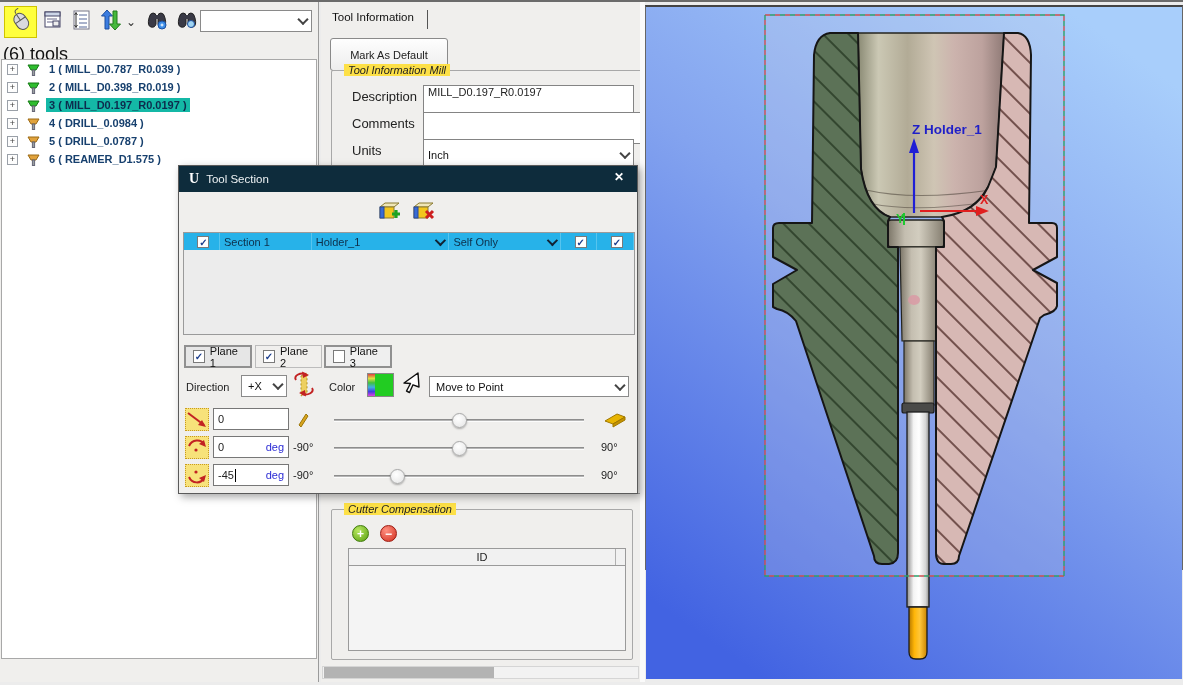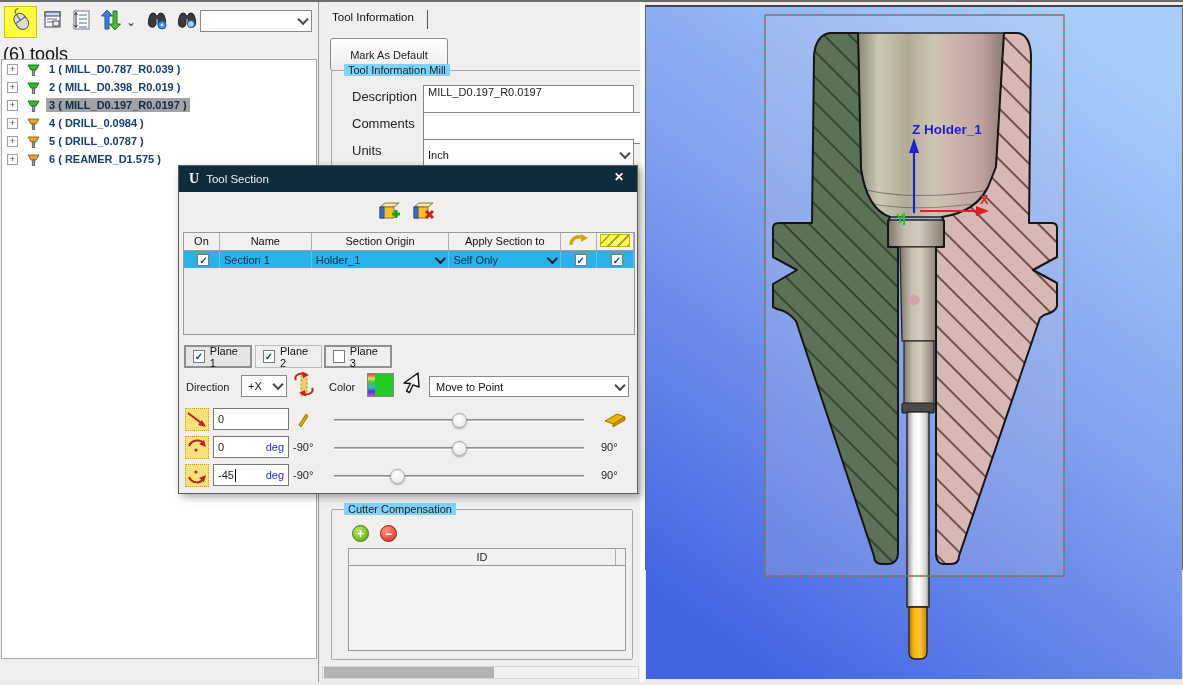--- a/index.html
+++ b/index.html
@@ -20,31 +20,31 @@
   .combo { background:#fff; border:1px solid #8a8a8a; position:absolute; display:flex; align-items:center; }
   .combo .chev { position:absolute; right:4px; top:50%; transform:translateY(-50%); width:0; height:0; border-left:4px solid transparent; border-right:4px solid transparent; border-top:5px solid #444; }
   .combo .chev.v2 { border:none; width:8px; height:8px; border-right:2px solid #444; border-bottom:2px solid #444; transform:translateY(-70%) rotate(45deg); }
   #toolbar-combo { left:200px; top:8px; width:112px; height:22px; }
   #tools-count { position:absolute; left:3px; top:42px; font-size:18px; color:#111; }
   #tree-box { position:absolute; left:1px; top:57px; width:316px; height:600px; background:#fff; border:1px solid #a8a8a8; overflow:hidden; }
   .tree-row { position:relative; height:18px; display:flex; align-items:center; }
   .tree-plus { width:11px; height:11px; margin-left:5px; border:1px solid #9aa0a8; background:#fdfdfd; font-size:9px; line-height:9px; text-align:center; color:#444; flex:none; }
   .tree-icon { width:15px; height:15px; margin-left:8px; flex:none; }
   .tree-label { margin-left:5px; font-weight:bold; color:#17406e; white-space:nowrap; padding:1px 3px; }
-  .tree-row.selected .tree-label { background:#a3a3a3; color:#0d2b4d; }
+  .tree-row.selected .tree-label { background:#14b8a6; color:#0d2b4d; }
 
   
   #mid-panel { position:absolute; left:321px; top:0; width:319px; height:680px; background:#f0efed; overflow:hidden; }
   #tab-bar { position:absolute; left:0; top:0; width:319px; height:30px; }
   #tab-toolinfo { position:absolute; left:9px; top:7px; padding:2px 6px 4px 2px; font-size:11.5px; color:#111; }
   #tab-sep { position:absolute; left:106px; top:8px; width:1px; height:19px; background:#555; }
   .btn { background:linear-gradient(#fefefe,#ededed); border:1px solid #8a8a8a; border-radius:3px; display:flex; align-items:center; justify-content:center; color:#222; }
   #mark-default { position:absolute; left:9px; top:36px; width:118px; height:33px; font-size:11px; }
   .groupbox { position:absolute; border:1px solid #a8a8a8; border-radius:2px; }
-  .group-title { position:absolute; top:-7px; left:12px; background:#7dd3fc; padding:0 4px; font-size:11px; color:#222; }
+  .group-title { position:absolute; top:-7px; left:12px; background:#fde047; padding:0 4px; font-size:11px; color:#222;font-style:italic; }
   #grp-toolinfo { left:10px; top:68px; width:330px; height:424px; }
   .fld-label { position:absolute; left:20px; font-size:13px; color:#222; }
   .fld-input { position:absolute; left:91px; height:32px; background:#fff; border:1px solid #848484; font-size:11px; padding:0 4px; display:flex; }
   #grp-cutter { left:10px; top:507px; width:302px; height:151px; }
   .round-btn { position:absolute; width:17px; height:17px; border-radius:50%; display:flex; align-items:center; justify-content:center; font-weight:bold; font-size:12px; color:#fff; }
   #cc-add { left:20px; top:15px; background:radial-gradient(circle at 35% 30%, #b8e860, #5aa012); border:1px solid #3f7a0a; }
   #cc-del { left:48px; top:15px; background:radial-gradient(circle at 35% 30%, #ff9080, #d23020); border:1px solid #9c1a10; }
   #cc-table { position:absolute; left:16px; top:38px; width:278px; height:103px; border:1px solid #9a9a9a; background:#f4f4f4; }
   #cc-head { height:17px; background:#f1f1f1; border-bottom:1px solid #9a9a9a; display:flex; }
   #cc-head .c1 { flex:1; text-align:center; line-height:16px; border-right:1px solid #b0b0b0; }
@@ -295,33 +295,20 @@
         <svg width="26" height="24" viewBox="0 0 26 24">
             <polygon points="3,8 8,4 22,4 17,8" fill="#efe6b8" stroke="#8a7a30"></polygon>
             <polygon points="3,8 17,8 17,19 3,19" fill="#f2c61e" stroke="#8a7a30"></polygon>
             <rect x="3" y="8" width="4" height="11" fill="#3a6cd4" stroke="#27489c"></rect>
             <path d="M15,12 l7,7 M22,12 l-7,7" stroke="#cc1f1f" stroke-width="3"></path>
           </svg>
       </span>
     </div>
 
     <div id="dlg-table">
-      <div id="dlg-thead">
-        <span class="th w-on">On</span>
-        <span class="th w-name">Name</span>
-        <span class="th w-orig">Section Origin</span>
-        <span class="th w-apply">Apply Section to</span>
-        <span class="th w-i1"><svg width="22" height="14" viewBox="0 0 22 14">
-              <path d="M3,12 C3,5 9,3 15,4" fill="none" stroke="#d8a400" stroke-width="3.4"></path>
-              <polygon points="20,5 13,1 13,9" fill="#d8a400"></polygon>
-            </svg></span>
-        <span class="th w-i2">
-            <span class="hatch-swatch" style="display:block;margin:1px auto;"></span>
-          </span>
-      </div>
       <div id="dlg-trow">
         <span class="td w-on">
             <span class="cbx">✓</span>
           </span>
         <span class="td w-name">Section 1</span>
         <span class="td w-orig">
             <span>Holder_1</span>
             <span class="cellchev"></span>
           </span>
         <span class="td w-apply">

